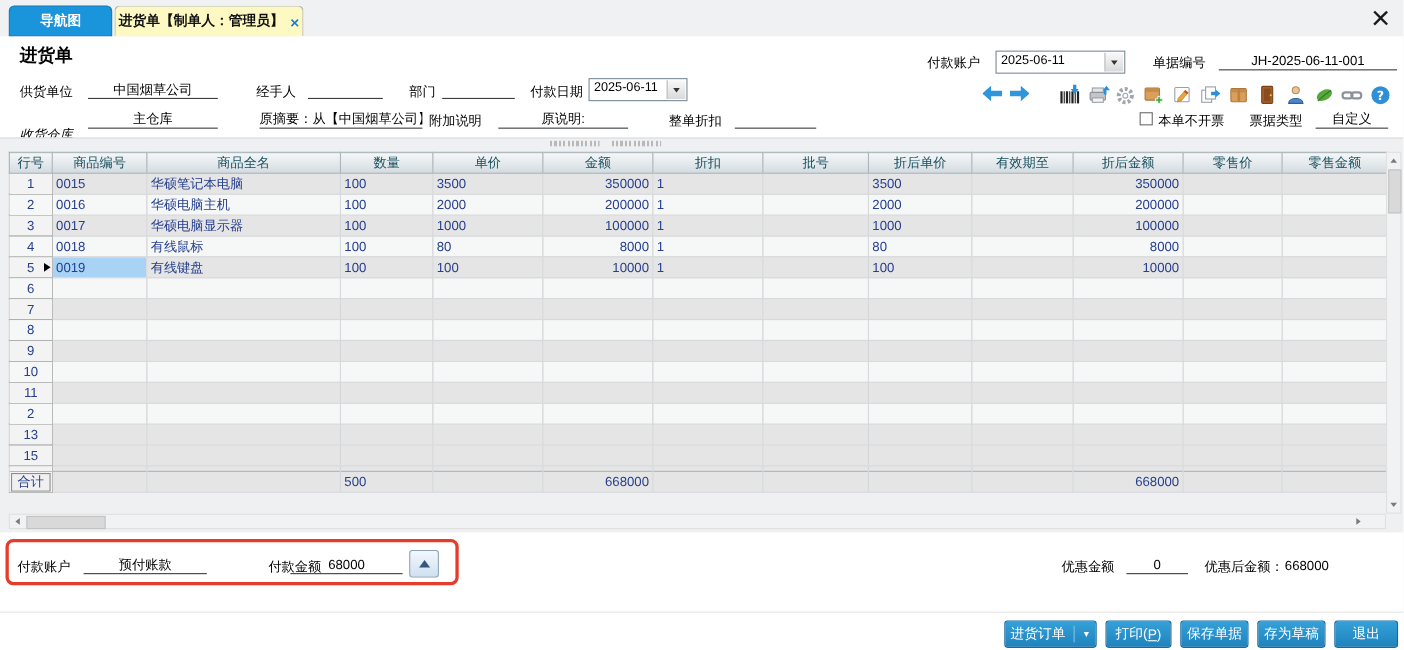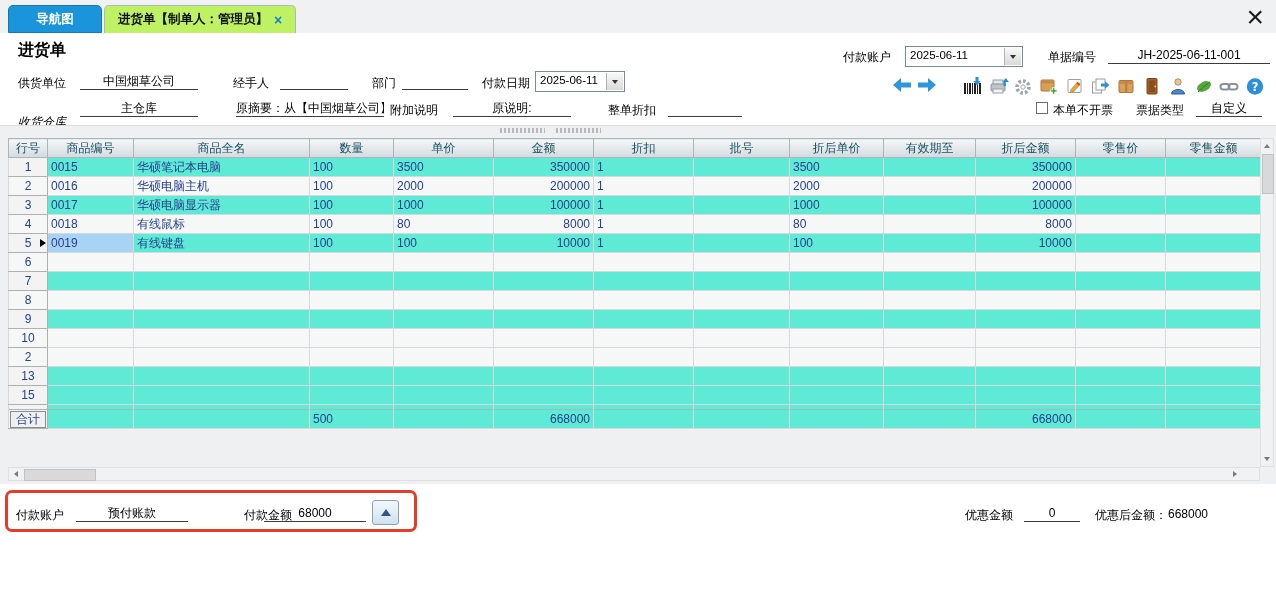--- a/index.html
+++ b/index.html
@@ -3,21 +3,21 @@
 <meta charset="utf-8">
 <style>
   html,body{margin:0;padding:0;background:#fff;}
   .app{position:relative;width:1276px;height:591px;background:#fff;overflow:hidden;
        font-family:"Liberation Sans","DejaVu Sans",sans-serif;font-size:12px;color:#000;}
   
   .tabbar{position:absolute;left:0;top:0;width:1276px;height:33px;background:#f0f1f2;}
   .tab{position:absolute;top:5px;height:28px;border-radius:5px 5px 0 0;box-sizing:border-box;
        display:flex;align-items:center;justify-content:center;font-weight:bold;font-size:12.5px;cursor:pointer;}
   .tab-nav{left:8px;width:94px;background:#1a94da;border:1px solid #1478b8;color:#fff;}
-  .tab-doc{left:104px;width:192px;background:#bef264;border:1px solid #b0b5b9;border-bottom:none;color:#111;}
+  .tab-doc{left:104px;width:172px;background:#fef9c3;border:1px solid #b0b5b9;border-bottom:none;color:#111;}
   .tab-doc .tclose{color:#1a7fd0;font-weight:bold;margin-left:6px;font-size:14px;}
   .winclose{position:absolute;right:12px;top:0px;font-size:30px;color:#1a1a1a;line-height:33px;cursor:pointer;font-weight:400;}
   
   .page-title{position:absolute;left:18px;top:40px;font-size:16px;font-weight:bold;}
   .flabel{position:absolute;font-size:12px;white-space:nowrap;}
   .ufield{position:absolute;box-sizing:border-box;border-bottom:1px solid #3c3c3c;height:17px;
           font-size:12px;white-space:nowrap;overflow:hidden;line-height:16px;text-align:center;}
   .combo{position:absolute;box-sizing:border-box;height:21px;border:1px solid #7b8a9a;background:#fff;}
   .combo .cval{position:absolute;left:4px;top:2px;font-size:11.5px;}
   .combo .cbtn{position:absolute;right:1px;top:1px;bottom:1px;width:16px;
@@ -27,21 +27,21 @@
   .tri-up-blue{width:0;height:0;border-bottom:7px solid #33557f;border-left:5px solid transparent;border-right:5px solid transparent;}
   .checkbox{position:absolute;width:12px;height:12px;background:#fff;border:1px solid #6b6b6b;box-sizing:border-box;cursor:pointer;}
   
   .navarrow{position:absolute;cursor:pointer;}
   .ticon{position:absolute;width:20px;height:20px;cursor:pointer;}
   
   .graypanel{position:absolute;left:0;top:125px;width:1276px;height:358px;background:#eef0f1;border-top:1px solid #dcdcdc;}
   .grip{position:absolute;height:5px;width:45px;
         background-image:repeating-linear-gradient(90deg,#b9b9b9 0 2px,transparent 2px 4px);cursor:col-resize;}
   table.grid{position:absolute;left:8px;top:138px;border-collapse:collapse;table-layout:fixed;
-             background:#5eead4;border:1px solid #98a3ab;}
+             background:#e5e5e5;border:1px solid #98a3ab;}
   table.grid th{background:linear-gradient(#f5f7f8,#d3dbe0);color:#19505f;font-weight:normal;font-size:12px;
                 border:1px solid #aab6bd;height:18px;padding:0 2px;overflow:hidden;white-space:nowrap;}
   table.grid td{border:1px solid #d6d9dc;height:18px;padding:0 3px;font-size:12px;color:#27408f;
                 overflow:hidden;white-space:nowrap;}
   table.grid tr.even td{background:#f6f7f7;}
   table.grid td.rowhdr{position:relative;background:#f3f3f3;border-right:1px solid #b0b0b0;border-bottom:1px solid #b0b0b0;
                        text-align:center;color:#27408f;}
   table.grid td.sel{background:#a9d3f5;}
   table.grid td.a-right{text-align:right;}
   table.grid tr.filler td{height:4px;border-top:none;border-bottom:none;}
@@ -403,20 +403,35 @@
           <td class="a-left"></td>
           <td class="a-right"></td>
           <td class="a-left"></td>
           <td class="a-left"></td>
           <td class="a-left"></td>
           <td class="a-left"></td>
           <td class="a-right"></td>
           <td class="a-right"></td>
           <td class="a-right"></td>
         </tr>
+        <tr class="">
+          <td class="rowhdr">11</td>
+          <td class="a-left"></td>
+          <td class="a-left"></td>
+          <td class="a-left"></td>
+          <td class="a-left"></td>
+          <td class="a-right"></td>
+          <td class="a-left"></td>
+          <td class="a-left"></td>
+          <td class="a-left"></td>
+          <td class="a-left"></td>
+          <td class="a-right"></td>
+          <td class="a-right"></td>
+          <td class="a-right"></td>
+        </tr>
         <tr class="even">
           <td class="rowhdr">2</td>
           <td class="a-left"></td>
           <td class="a-left"></td>
           <td class="a-left"></td>
           <td class="a-left"></td>
           <td class="a-right"></td>
           <td class="a-left"></td>
           <td class="a-left"></td>
           <td class="a-left"></td>
@@ -515,14 +530,35 @@
   <div class="ufield" style="left:264px;top:505px;width:102px;">68000</div>
   <div class="upbtn">
       <span class="tri-up-blue"></span>
     </div>
 
   <div class="flabel" style="left:965px;top:507px;">优惠金额</div>
   <div class="ufield" style="left:1024px;top:505px;width:56px;">0</div>
   <div class="flabel" style="left:1095px;top:507px;">优惠后金额：</div>
   <div class="flabel" style="left:1168px;top:507px;">668000</div>
 
+  <div class="footer">
+    <div class="fbtn" style="left:913px;width:84px;">
+      <span>进货订单</span>
+      <span class="divider"></span>
+      <span class="darr">▼</span>
+    </div>
+    <div class="fbtn" style="left:1005px;width:60px;">
+      <span>打印(</span>
+        <span class="ukey">P</span>
+        <span>)</span>
+    </div>
+    <div class="fbtn" style="left:1073px;width:62px;">
+      <span>保存单据</span>
+    </div>
+    <div class="fbtn" style="left:1143px;width:62px;">
+      <span>存为草稿</span>
+    </div>
+    <div class="fbtn" style="left:1213px;width:58px;">
+      <span>退出</span>
+    </div>
+  </div>
 
 </div>
 
 </body></html>

